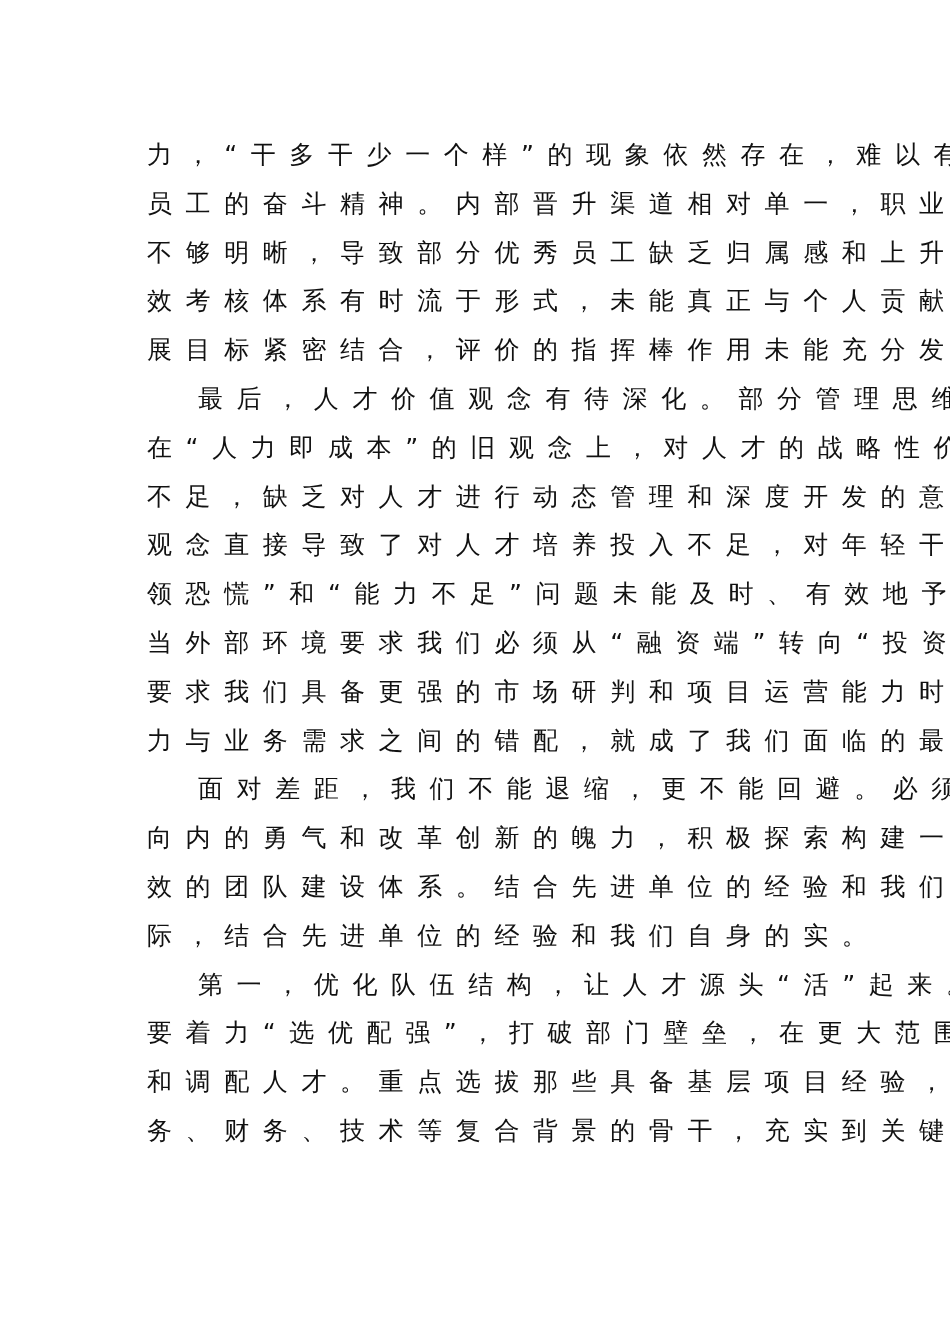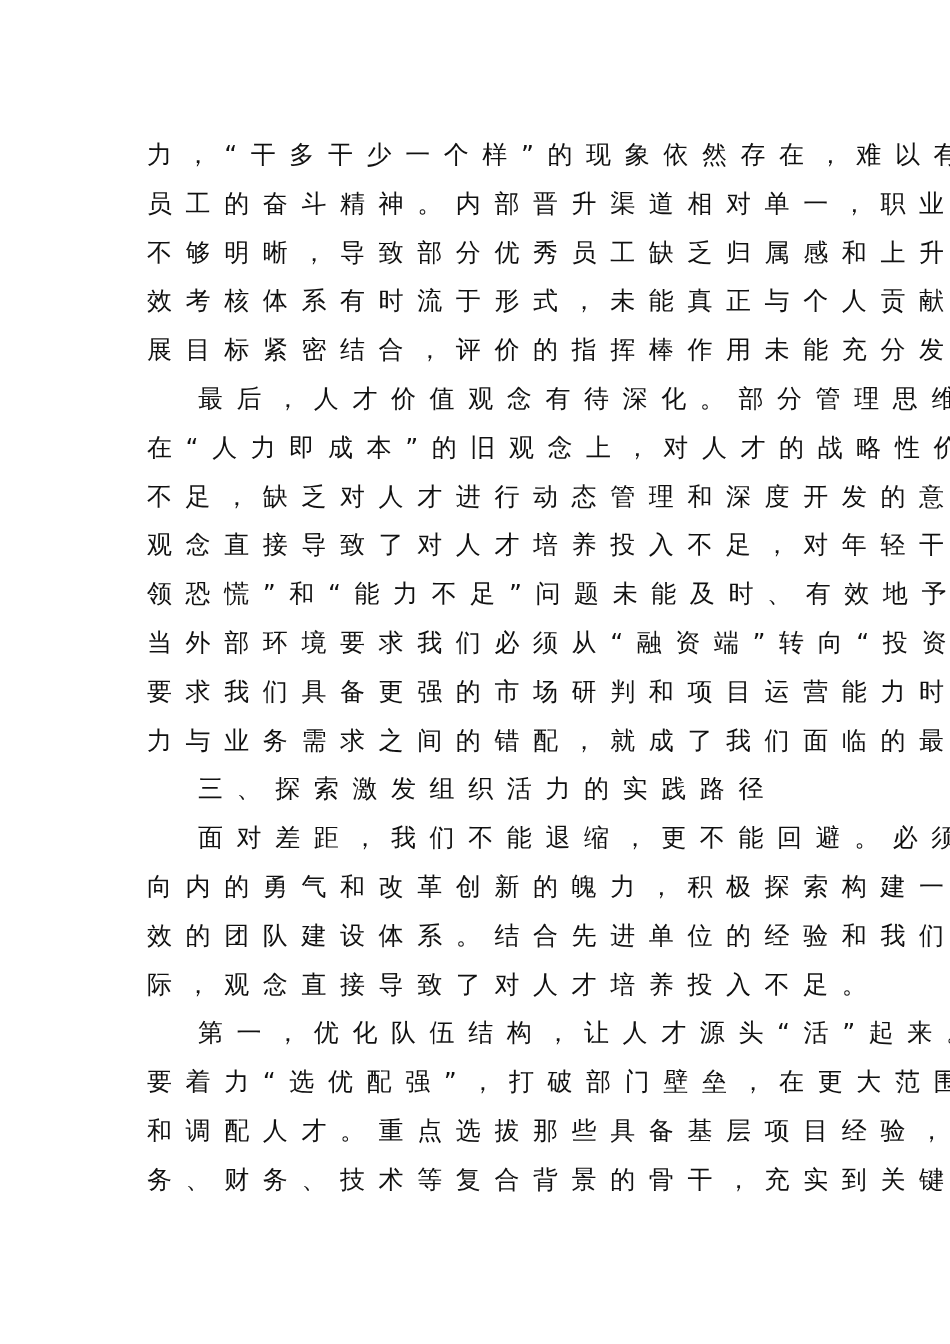--- a/index.html
+++ b/index.html
@@ -28,22 +28,21 @@
   <span class="line">效考核体系有时流于形式，未能真正与个人贡献和公司发</span>
   <span class="line">展目标紧密结合，评价的指挥棒作用未能充分发挥。</span>
   <span class="line indent">最后，人才价值观念有待深化。部分管理思维还停留</span>
   <span class="line">在“人力即成本”的旧观念上，对人才的战略性价值认识</span>
   <span class="line">不足，缺乏对人才进行动态管理和深度开发的意识。这种</span>
   <span class="line">观念直接导致了对人才培养投入不足，对年轻干部的“本</span>
   <span class="line">领恐慌”和“能力不足”问题未能及时、有效地予以解决</span>
   <span class="line">当外部环境要求我们必须从“融资端”转向“投资端”，</span>
   <span class="line">要求我们具备更强的市场研判和项目运营能力时，人才能</span>
   <span class="line">力与业务需求之间的错配，就成了我们面临的最严峻挑战。</span>
-  <span class="line indent">三、探索激发组织活力的实践路径</span>
   <span class="line indent">面对差距，我们不能退缩，更不能回避。必须以刀刃</span>
   <span class="line">向内的勇气和改革创新的魄力，积极探索构建一套行之有</span>
   <span class="line">效的团队建设体系。结合先进单位的经验和我们自身的实</span>
-  <span class="line">际，观念直接导致了对人才培养投入不足。</span>
+  <span class="line">际，结合先进单位的经验和我们自身的实。</span>
   <span class="line indent">第一，优化队伍结构，让人才源头“活”起来。一是</span>
   <span class="line">要着力“选优配强”，打破部门壁垒，在更大范围内识别</span>
   <span class="line">和调配人才。重点选拔那些具备基层项目经验，又拥有商</span>
   <span class="line">务、财务、技术等复合背景的骨干，充实到关键岗位。二</span>
 </div>
 
 </body></html>

